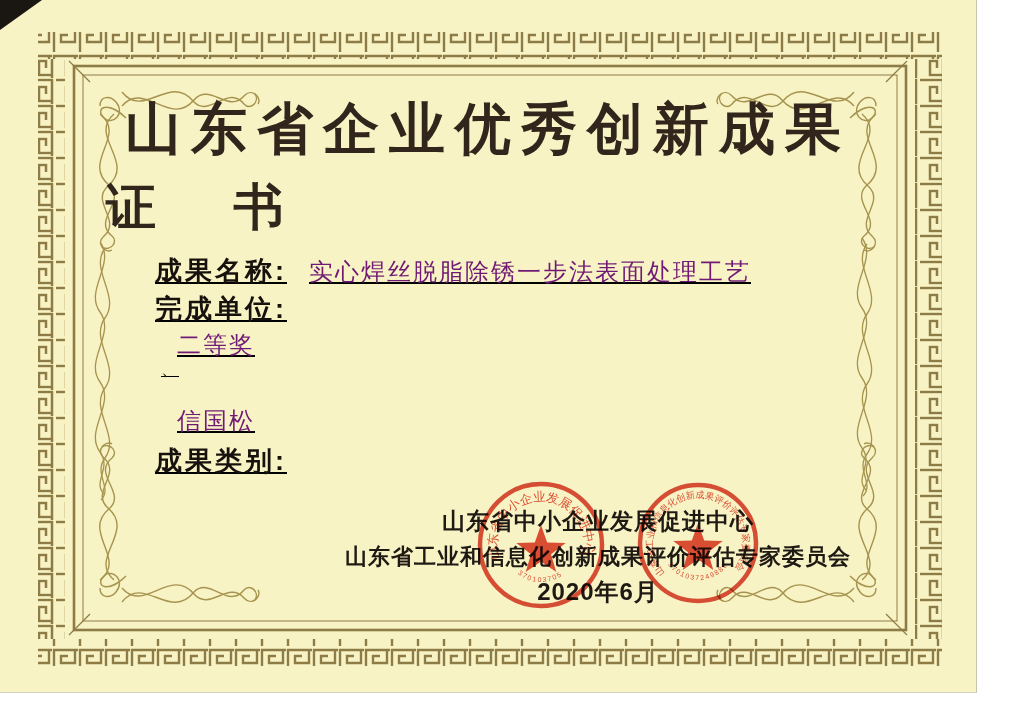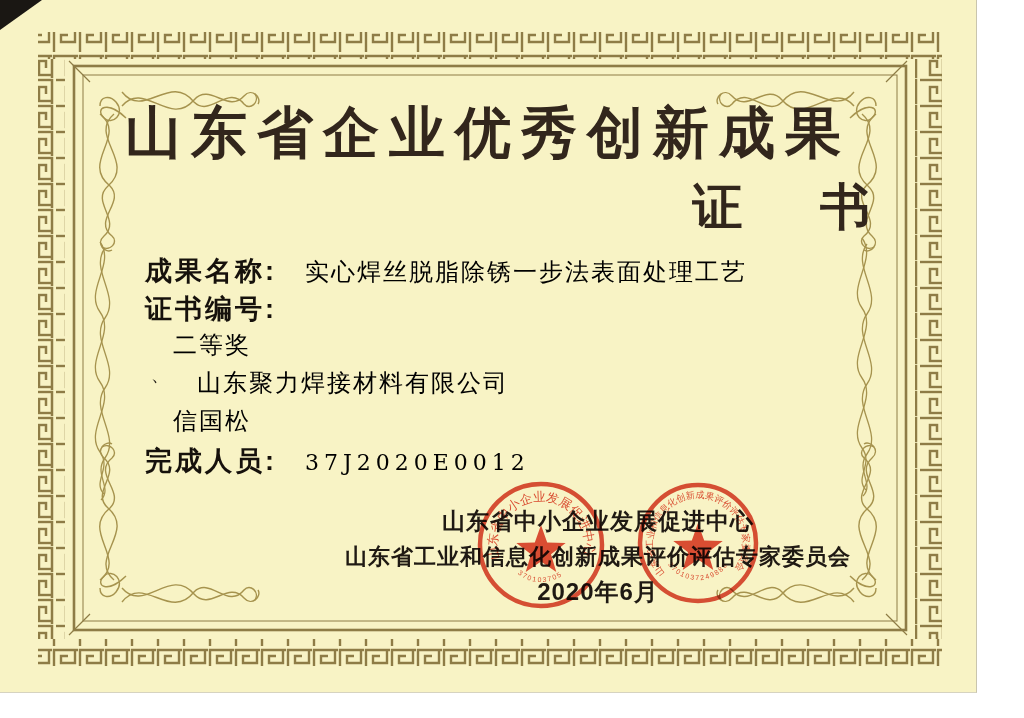--- a/index.html
+++ b/index.html
@@ -13,37 +13,37 @@
     border-right:1px solid #c9c5ad;border-bottom:1px solid #d6d3c0;
   }
   .corner-artifact{
     position:absolute;left:0;top:0;width:0;height:0;
     border-top:30px solid #1a1713;border-right:42px solid transparent;
   }
   svg.deco,svg.seals{position:absolute;left:0;top:0;}
   svg.seals{mix-blend-mode:multiply;pointer-events:none;}
   .title{
     position:absolute;left:76px;top:100px;width:824px;margin:0;
-    text-align:center;font-family:Liberation Serif, serif;font-weight:900;
+    text-align:center;font-family:Liberation Mono, monospace;font-weight:900;
     font-size:56px;line-height:1.18;letter-spacing:10px;color:#32261c;
   }
   .subtitle{
     position:absolute;left:76px;top:178px;width:824px;margin:0;
-    text-align:right;font-family:"DejaVu Serif",serif;font-weight:900;
+    text-align:left;font-family:"DejaVu Serif",serif;font-weight:900;
     font-size:50px;line-height:1.15;letter-spacing:30px;text-indent:30px;color:#32261c;
   }
-  .fields{position:absolute;left:145px;top:253px;width:720px;}
+  .fields{position:absolute;left:155px;top:253px;width:720px;text-decoration:underline;}
   .field-row{display:flex;align-items:baseline;height:38px;}
   .field-label{
     font-family:"Liberation Sans",sans-serif;font-weight:700;
     font-size:27px;letter-spacing:3px;color:#16110c;white-space:nowrap;
   }
   .field-value{
     font-family:"DejaVu Serif",serif;font-size:24px;letter-spacing:2px;
-    color:#000000;margin-left:28px;white-space:nowrap;
+    color:#701a75;margin-left:22px;white-space:nowrap;
   }
   .field-value.code{letter-spacing:5px;font-size:22px;}
   .stray{font-size:18px;color:#1d1812;margin-left:6px;transform:translateY(-10px);display:inline-block;}
   .footer{position:absolute;left:288px;top:509px;width:620px;text-align:center;color:#1f1913;}
   .issuer-line{
     font-family:"DejaVu Serif",serif;font-weight:600;font-size:23px;
     line-height:24px;margin-bottom:11px;letter-spacing:1px;white-space:nowrap;
   }
   .issuer-line.l2{font-size:22px;}
   .issue-date{
@@ -98,35 +98,33 @@
 
   <h1 class="title">山东省企业优秀创新成果</h1>
   <h2 class="subtitle">证 书</h2>
 
   <div class="fields">
     <div class="field-row">
       <span class="field-label">成果名称:</span>
       <span class="field-value">实心焊丝脱脂除锈一步法表面处理工艺</span>
     </div>
     <div class="field-row">
-      <span class="field-label">证书编号:</span>
+      <span class="field-label">完成单位:</span>
     </div>
     <div class="field-row">
       <span class="field-value">二等奖</span>
     </div>
     <div class="field-row">
       <span class="stray">、</span>
-      <span class="field-value">山东聚力焊接材料有限公司</span>
     </div>
     <div class="field-row">
       <span class="field-value">信国松</span>
     </div>
     <div class="field-row">
-      <span class="field-label">完成人员:</span>
-      <span class="field-value code">37J2020E0012</span>
+      <span class="field-label">成果类别:</span>
     </div>
   </div>
 
   <div class="footer">
     <div class="issuer-line">山东省中小企业发展促进中心</div>
     <div class="issuer-line l2">山东省工业和信息化创新成果评价评估专家委员会</div>
     <div class="issue-date">2020年6月</div>
   </div>
 
   <svg class="seals" width="976" height="692" viewBox="0 0 976 692">

